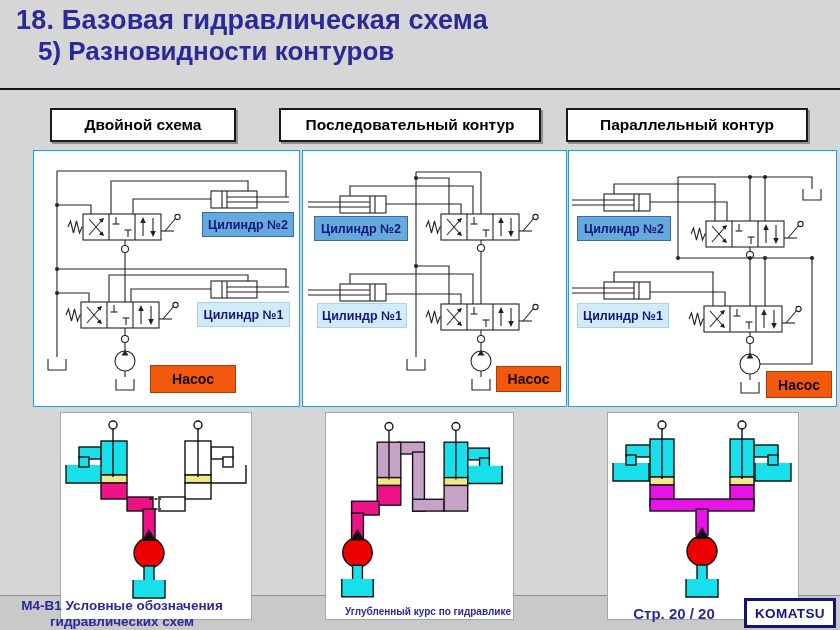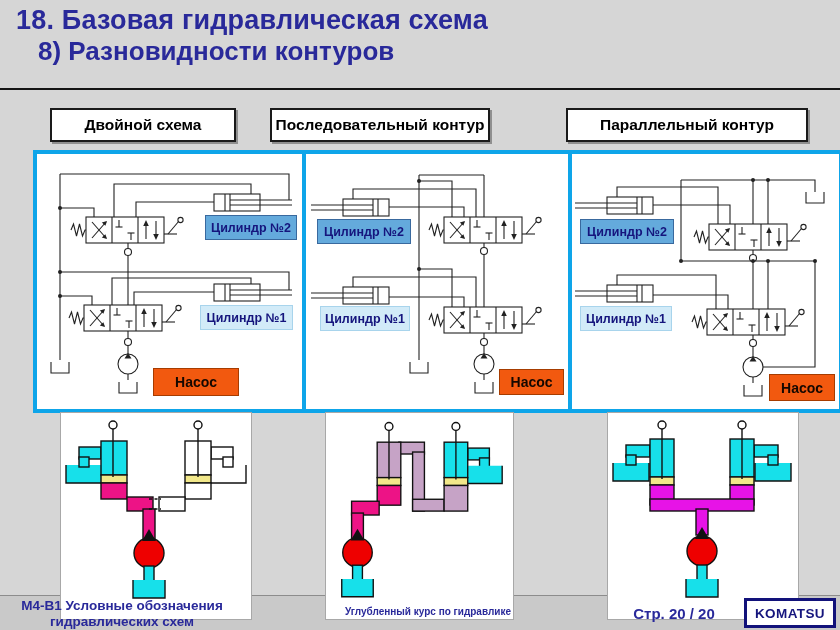--- a/index.html
+++ b/index.html
@@ -5,22 +5,22 @@
   html,body{margin:0;padding:0;}
   .slide{position:relative;width:840px;height:630px;background:var(--bg);
     font-family:"Liberation Sans",sans-serif;overflow:hidden;}
   .title{position:absolute;left:16px;top:5px;color:var(--navy);font-weight:bold;}
   .t1{font-size:27px;line-height:31px;letter-spacing:0.2px;}
   .t2{font-size:26px;line-height:30px;padding-left:22px;}
   .rule{position:absolute;left:0;top:88px;width:840px;height:2px;background:#151515;}
   .hdr{position:absolute;top:108px;height:34px;background:#fff;border:2px solid #1a1a1a;
     box-shadow:2px 2px 0 #8f8f8f;display:flex;align-items:center;justify-content:center;
     font-weight:bold;font-size:15.5px;color:#000;box-sizing:border-box;}
-  #h1{left:50px;width:186px;} #h2{left:270px;width:220px;} #h3{left:566px;width:242px;}
-  .panel{position:absolute;top:150px;height:255px;background:#fff;border:4px solid #0ea5e9;box-sizing:content-box;}
+  #h1{left:50px;width:186px;} #h2{left:279px;width:262px;} #h3{left:566px;width:242px;}
+  .panel{position:absolute;top:150px;height:255px;background:#fff;border:1px solid #0ea5e9;box-sizing:content-box;}
   #p1{left:33px;width:265px;} #p2{left:302px;width:263px;} #p3{left:568px;width:267px;}
   .panel svg{position:absolute;left:0;top:0;}
   .lbl{position:absolute;display:flex;align-items:center;justify-content:center;
     font-weight:bold;font-size:12.5px;color:var(--labeltext);box-sizing:border-box;white-space:nowrap;}
   .lbl.b{background:var(--blue);border:1px solid var(--blueb);}
   .lbl.lb{background:var(--lblue);border:1px solid var(--lblueb);}
   .lbl.or{background:var(--orange);border:1px solid var(--orangeb);color:#150800;font-size:14px;margin-top:24px;}
   .bbox{position:absolute;top:412px;height:206px;background:#fff;border:1px solid #a8a8a8;z-index:3;}
   #b1{left:60px;width:190px;} #b2{left:325px;width:187px;} #b3{left:607px;width:190px;}
   .footer{position:absolute;left:0;top:595px;width:840px;height:35px;background:var(--footbg);
@@ -84,21 +84,21 @@
       <g id="pump">
         <circle class="fw" cx="0" cy="0" r="10"></circle>
         <polygon class="ah" points="-3.5,-5.5 3.5,-5.5 0,-11"></polygon>
       </g>
       <circle id="check" class="fw" cx="0" cy="0" r="3.5"></circle>
     </defs>
   </svg>
 
   <div class="title">
     <div class="t1">18. Базовая гидравлическая схема</div>
-    <div class="t2">8) Разновидности контуров</div>
+    <div class="t2">5) Разновидности контуров</div>
   </div>
   <div class="rule"></div>
 
   <div class="hdr" id="h1">Двойной схема</div>
   <div class="hdr" id="h2">Последовательный контур</div>
   <div class="hdr" id="h3">Параллельный контур</div>
 
   <div class="panel" id="p1">
     <svg class="schem" width="265" height="255" viewBox="0 0 265 255">
       <path d="M23,20 H252 V46"></path>

